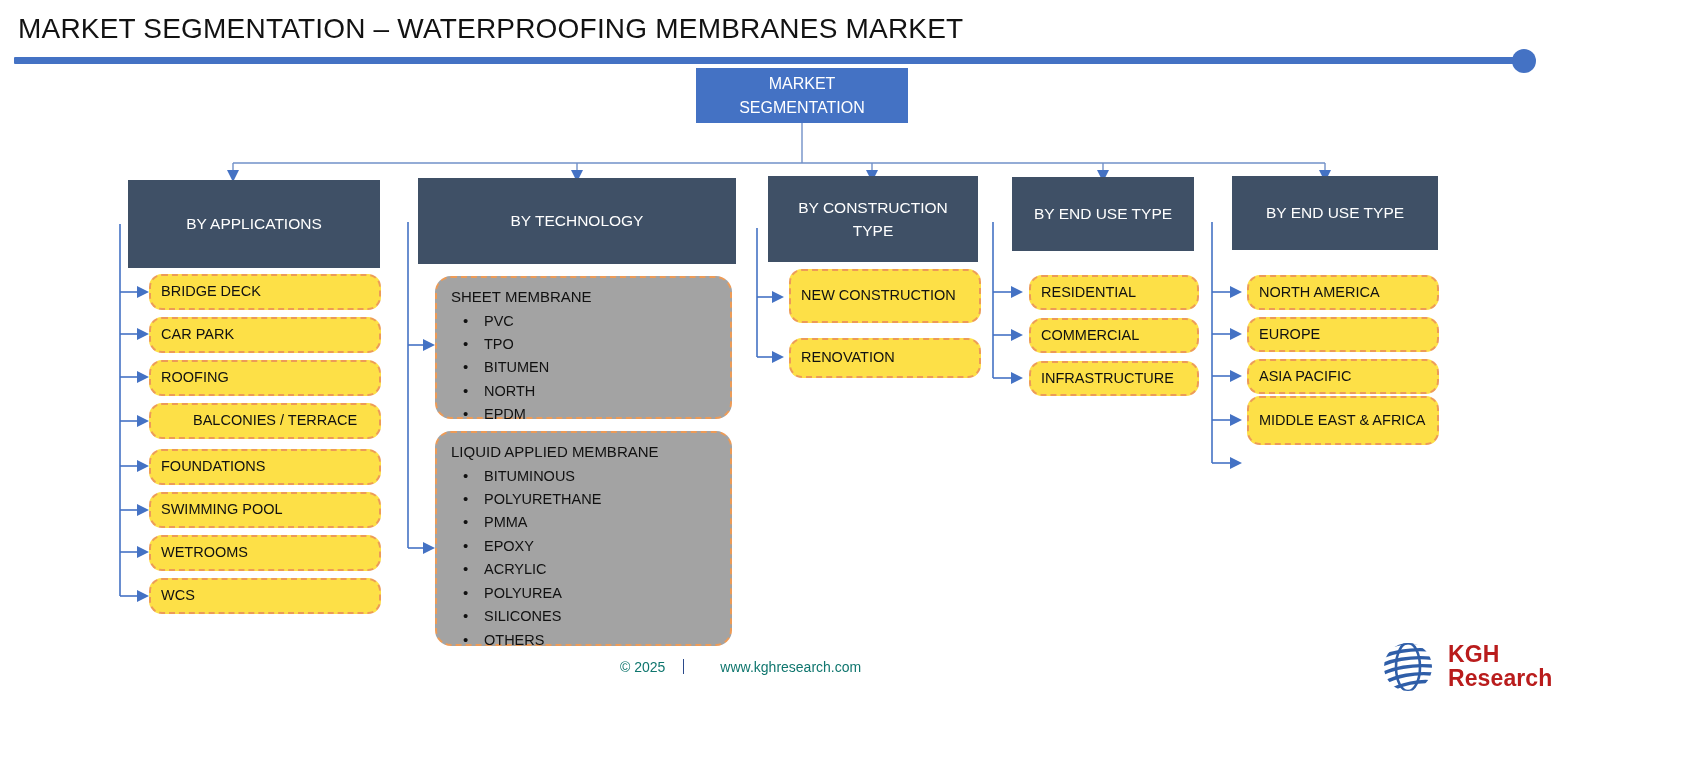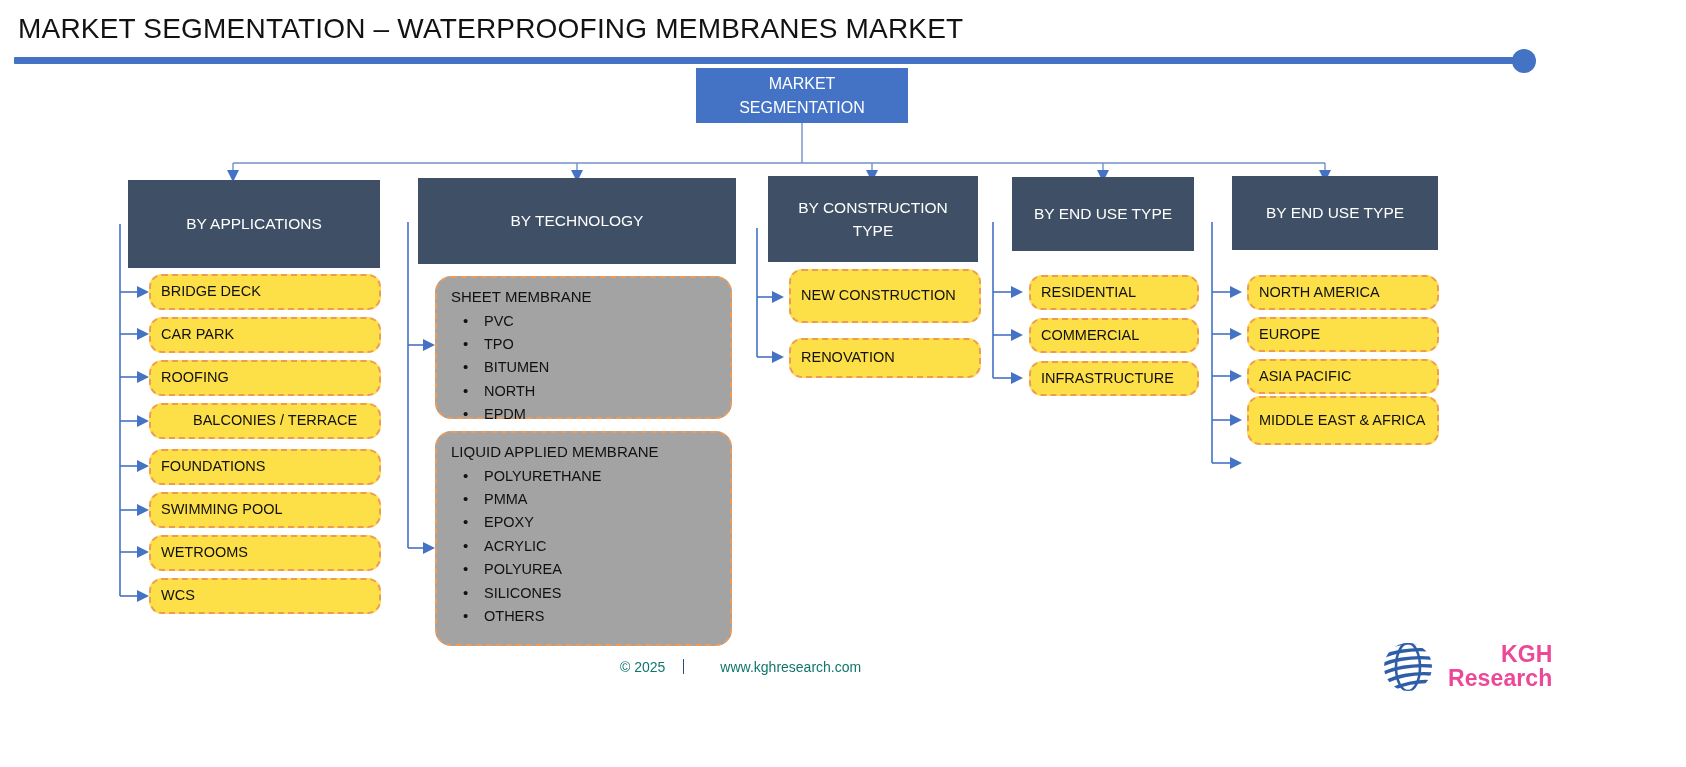--- a/index.html
+++ b/index.html
@@ -83,21 +83,21 @@
   
   .footer {
     position: absolute; left: 620px; top: 657px;
     font-size: 14px; color: #0f766e; display: flex; align-items: baseline; gap: 18px;
   }
   .caret { display:inline-block; width:1px; height:15px; background:#2b4a8b; transform: translateY(2px); }
   .footer .url { margin-left: 18px; }
 
   
   .logo { position: absolute; left: 1377px; top: 638px; display: flex; align-items: center; gap: 9px; }
-  .logo-text { color: #ec4899; font-size: 23px; font-weight: 700; line-height: 1.04; letter-spacing: .1px; text-align: right; }
+  .logo-text { color: #b91c1c; font-size: 23px; font-weight: 700; line-height: 1.04; letter-spacing: .1px; }
 </style>
 </head>
 <body>
 
 <div id="root">
 
   <div class="title">MARKET SEGMENTATION – WATERPROOFING MEMBRANES MARKET</div>
   <div class="rule"></div>
   <div class="rule-dot"></div>
 
@@ -206,20 +206,21 @@
       <li>TPO</li>
       <li>BITUMEN</li>
       <li>NORTH</li>
       <li>EPDM</li>
     </ul>
   </div>
 
   <div class="group-box" style="left:435px; top:431px; width:297px; height:215px;">
     <div class="group-title">LIQUID APPLIED MEMBRANE</div>
     <ul class="group-list">
+      <li>BITUMINOUS</li>
       <li>POLYURETHANE</li>
       <li>PMMA</li>
       <li>EPOXY</li>
       <li>ACRYLIC</li>
       <li>POLYUREA</li>
       <li>SILICONES</li>
       <li>OTHERS</li>
     </ul>
   </div>
 

